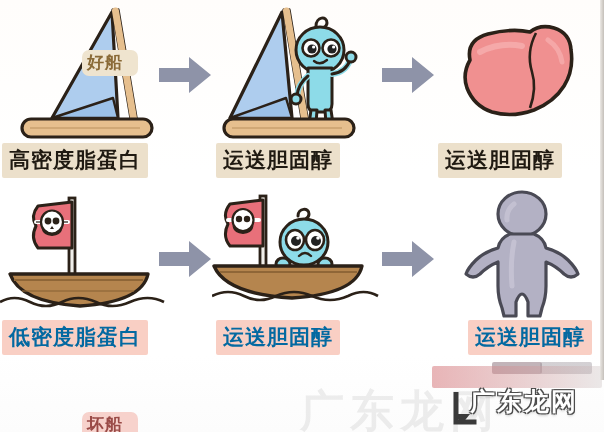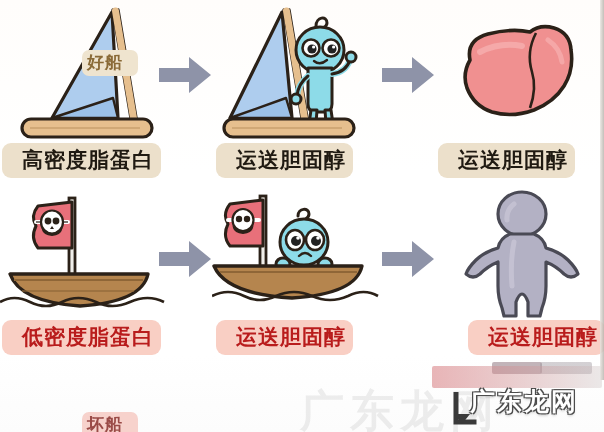--- a/index.html
+++ b/index.html
@@ -56,30 +56,30 @@
     position: absolute;
     display: inline-block;
     white-space: nowrap;
     font-family: "DejaVu Sans", "Liberation Sans", sans-serif;
     font-weight: 700;
     color: #241c14;
     letter-spacing: 1px;
   }
   .label-main {
     font-size: 21px;
-    padding: 3px 7px 4px 20px;
-    border-radius: 9px;
+    padding: 3px 7px 4px 7px;
+    border-radius: 2px;
   }
   .hl-beige {
     background: #ece0cb;
     color: #201a12;
   }
   .hl-pink {
     background: #f9cfc4;
-    color: #b91c1c;
+    color: #0369a1;
   }
   .tag {
     position: absolute;
     font-family: "DejaVu Sans", "Liberation Sans", sans-serif;
     font-weight: 700;
     font-size: 17px;
     padding: 1px 15px 2px 5px;
     border-radius: 7px;
     white-space: nowrap;
     letter-spacing: 1px;

